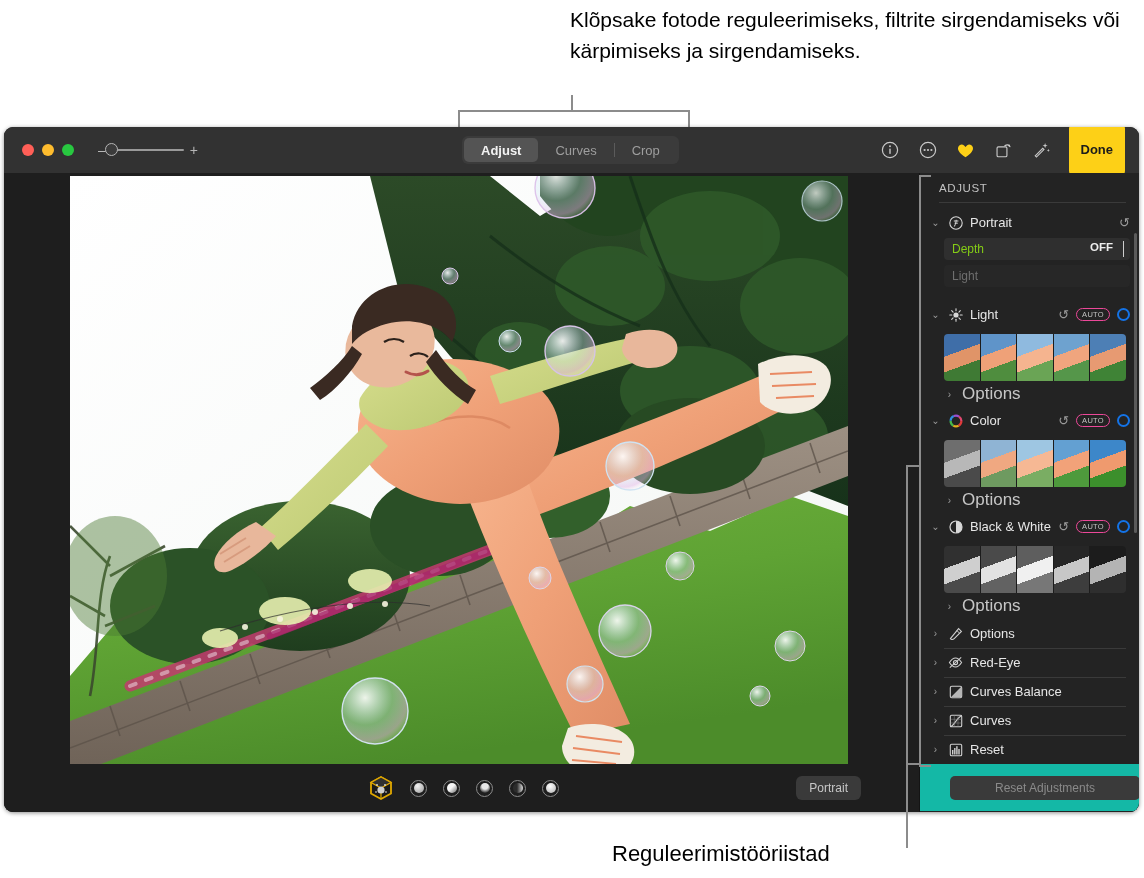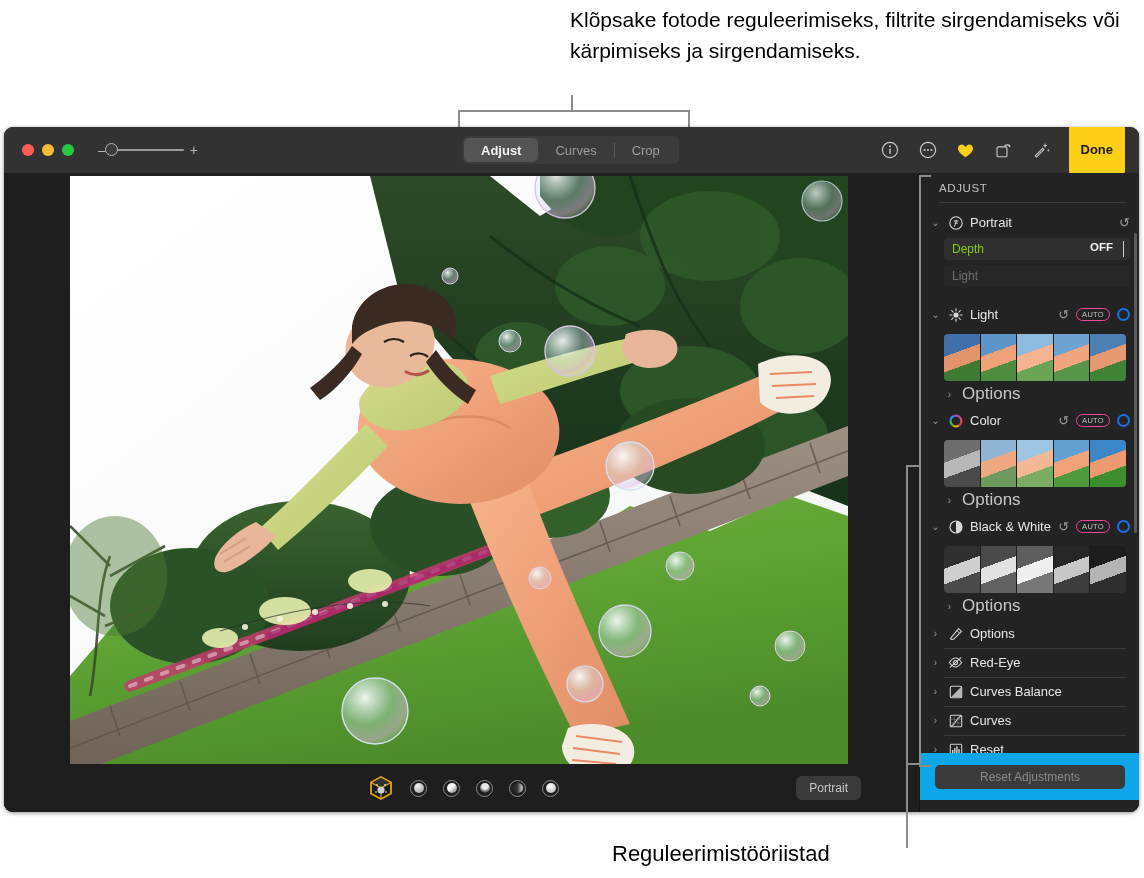--- a/index.html
+++ b/index.html
@@ -207,23 +207,23 @@
     padding-left: 10px; gap: 7px;
     position: relative;
   }
   .list-row + .list-row::before,
   .list-row.ruled::before {
     content: ""; position: absolute; left: 24px; right: 14px; top: 0;
     height: 1px; background: #3a3a3a;
   }
 
   .reset-zone {
-    position: absolute; left: 0; bottom: 12px; width: 220px; height: 47px;
-    background: #0ea5e9;
-    display: flex; align-items: center; justify-content: center;
+    position: absolute; left: 0; bottom: 1px; width: 220px; height: 47px;
+    background: #14b8a6;
+    display: flex; align-items: center; justify-content: flex-end;
   }
   .reset-btn {
     width: 190px; height: 24px; background: #3a3a3a;
     color: #8a8a8a; font-size: 12px; border-radius: 5px;
     display: flex; align-items: center; justify-content: center;
   }
 
   .sb-scrollbar {
     position: absolute; right: 2px; top: 60px;
     width: 3px; height: 300px; background: #5a5a5a; border-radius: 2px;

